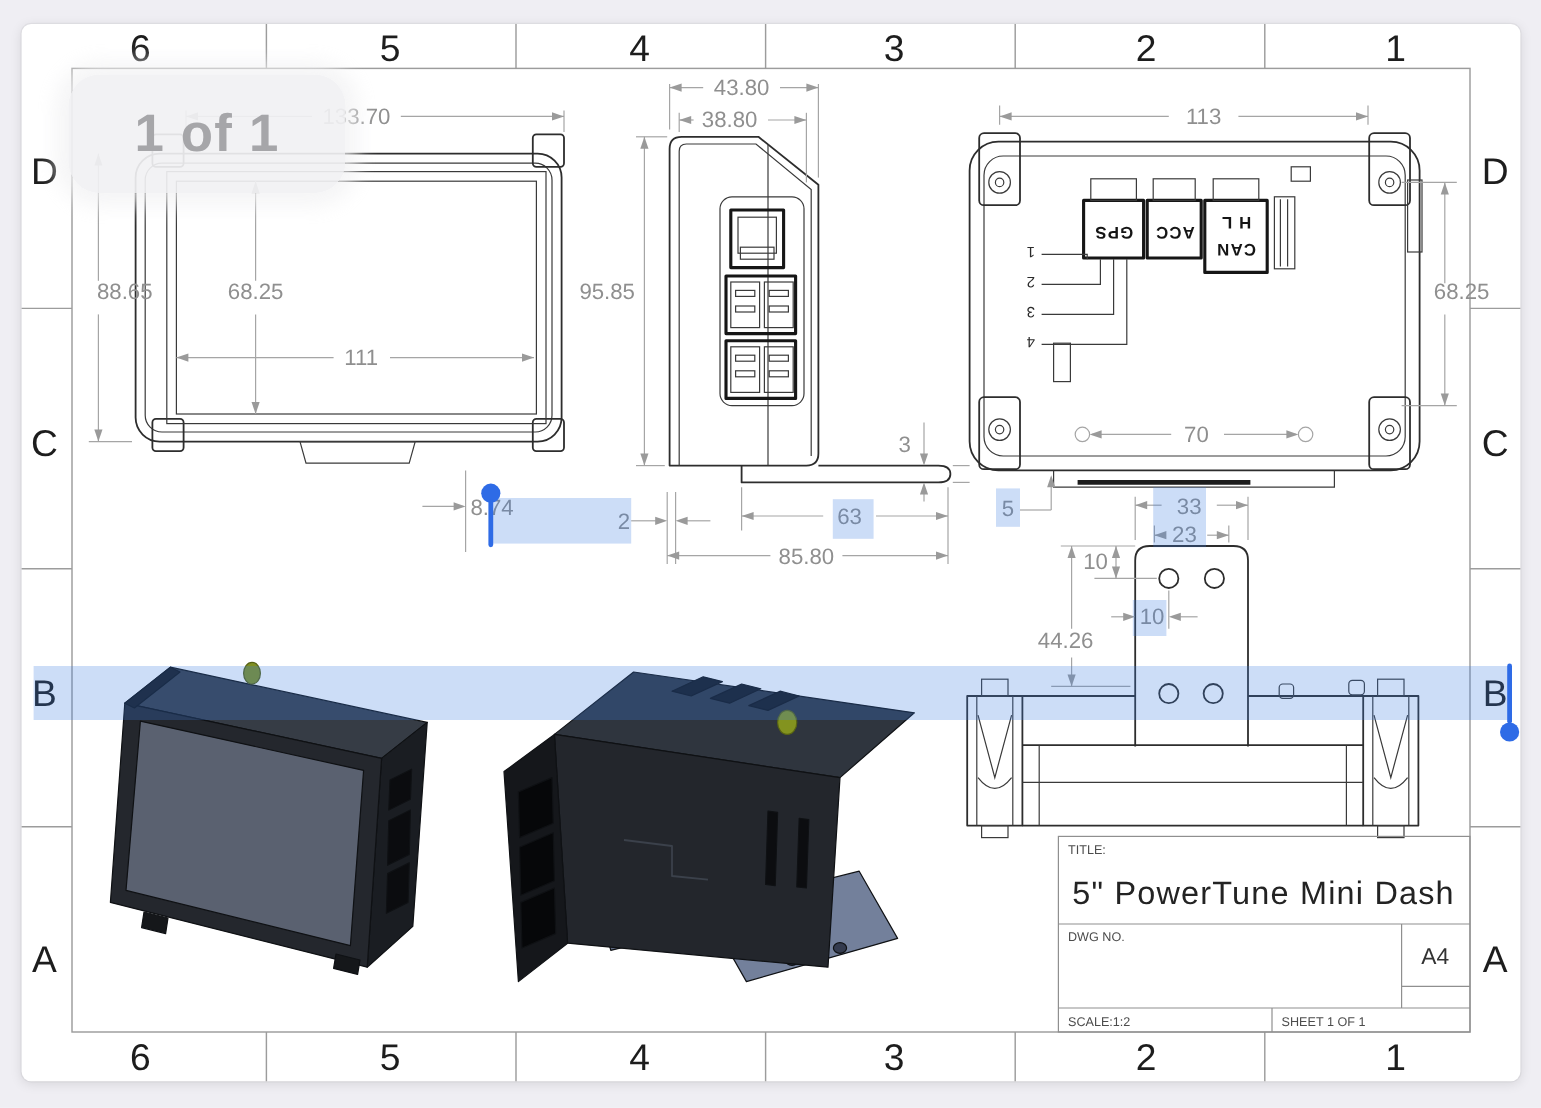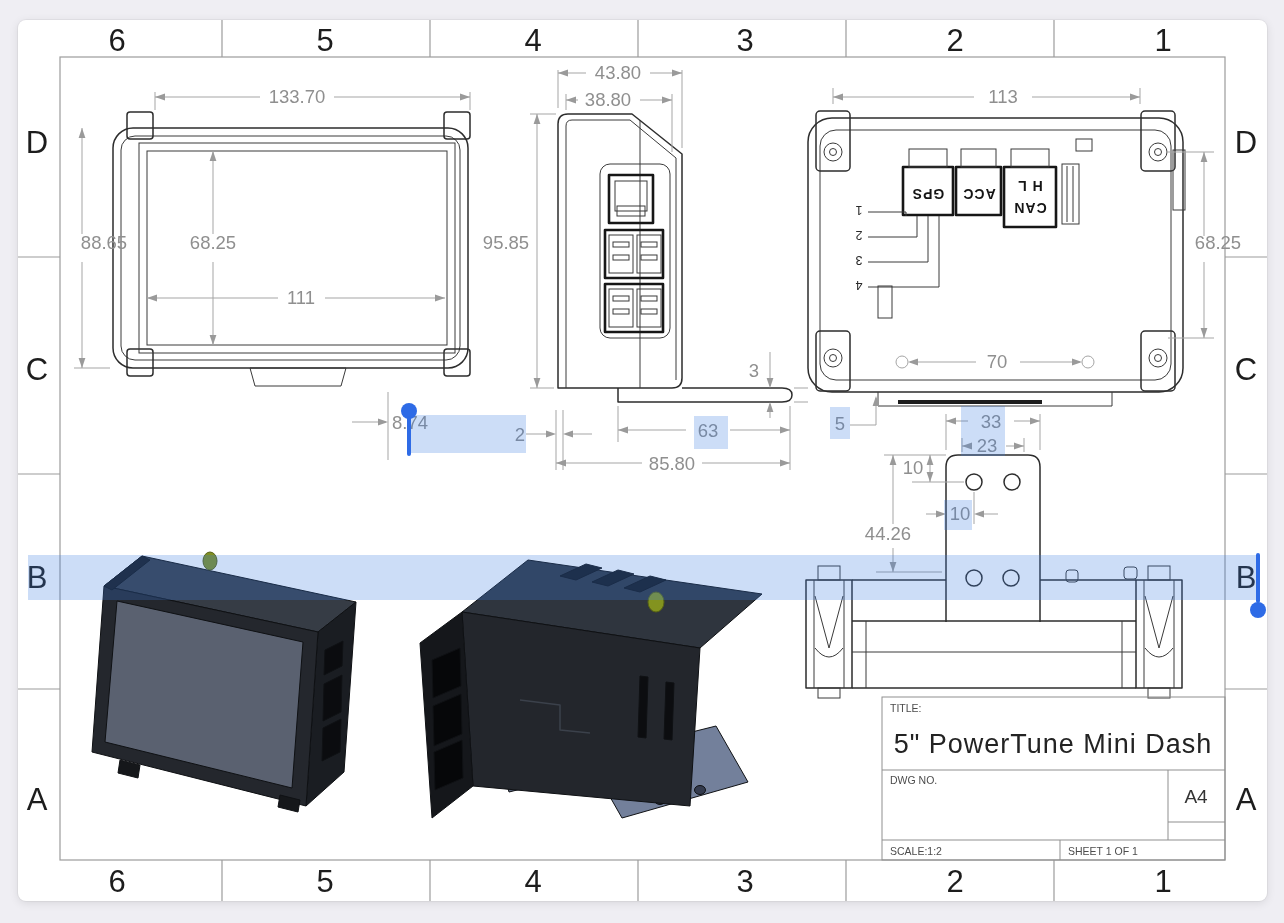--- a/index.html
+++ b/index.html
@@ -395,20 +395,23 @@
       <line class="tb" x1="1060" y1="840" x2="1060" y2="860"></line>
       <text class="tb-s" x="890" y="712">TITLE:</text>
       <text class="tb-title" x="1053" y="753">5" PowerTune Mini Dash</text>
       <text class="tb-s" x="890" y="784">DWG NO.</text>
       <text class="tb-a4" x="1196" y="803">A4</text>
       <text class="tb-s" x="890" y="855">SCALE:1:2</text>
       <text class="tb-s" x="1068" y="855">SHEET 1 OF 1</text>
     </g>
   </svg>
 
+  <div class="pill">
+    <span>1 of 1</span>
+  </div>
 
   <div class="sel band"></div>
   <div class="sel" style="left:408px;top:415px;width:118px;height:38px;"></div>
   <div class="sel" style="left:694px;top:416px;width:34px;height:33px;"></div>
   <div class="sel" style="left:830px;top:407px;width:20px;height:32px;"></div>
   <div class="sel" style="left:961px;top:406px;width:44px;height:50px;"></div>
   <div class="sel" style="left:944px;top:500px;width:28px;height:30px;"></div>
 
   <div class="hdl-dot" style="left:401px;top:403px;"></div>
   <div class="hdl-bar" style="left:407px;top:416px;height:40px;"></div>

